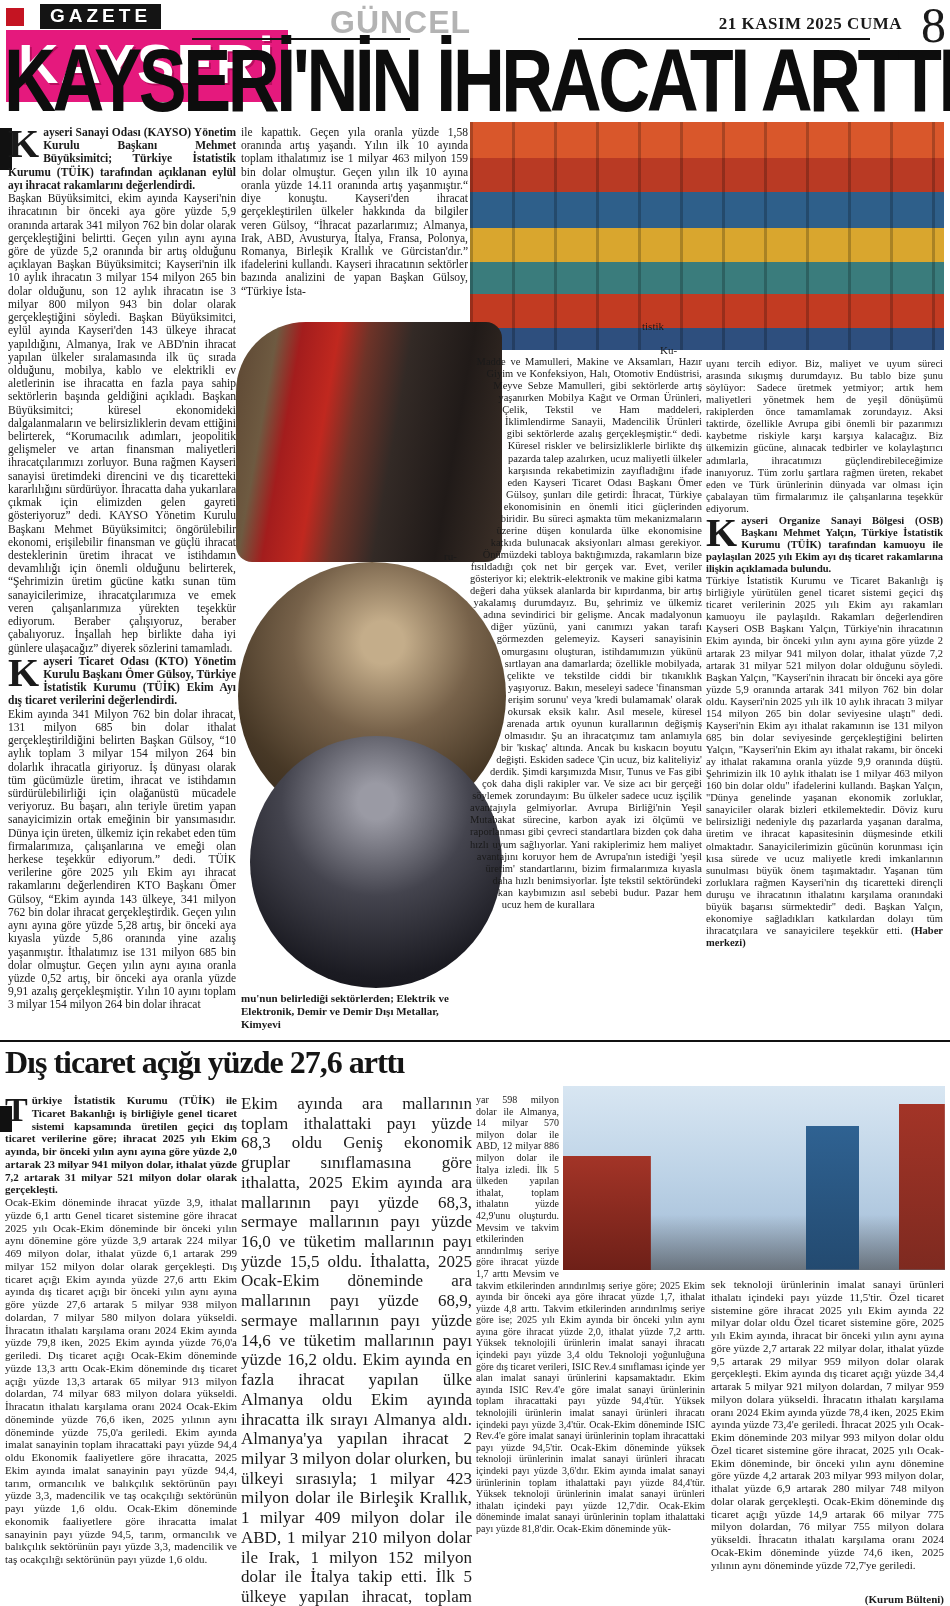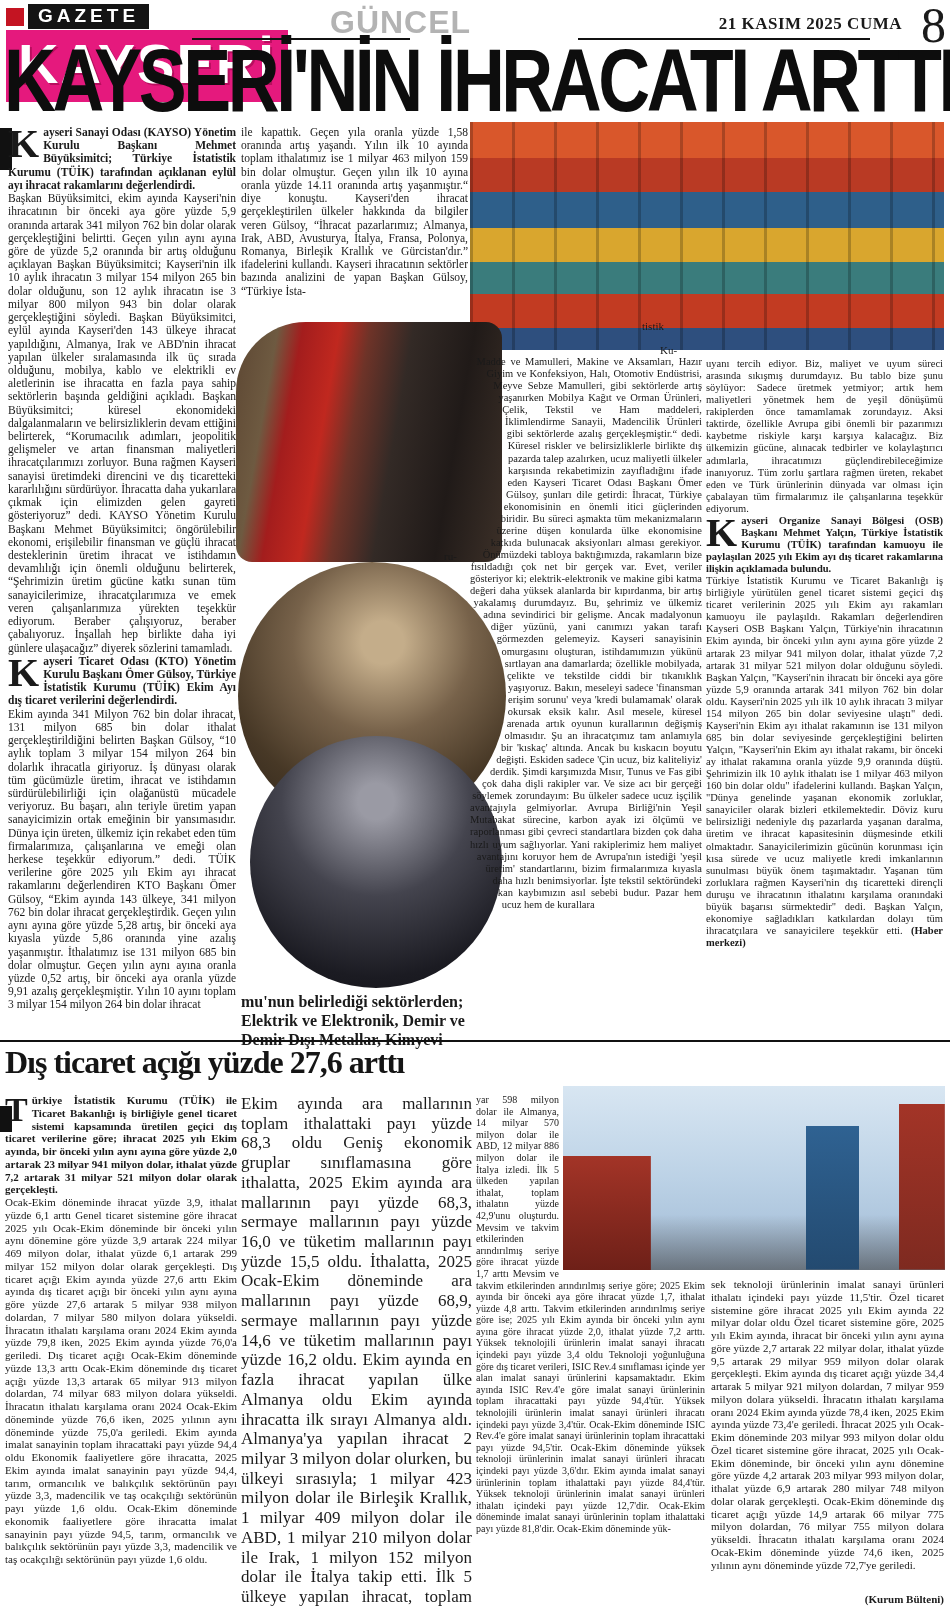--- a/index.html
+++ b/index.html
@@ -1,21 +1,21 @@
 <!DOCTYPE html>
 <html><head>
 <meta charset="utf-8">
 <style>
   html,body{margin:0;padding:0;background:#ffffff;}
   .page{position:relative;width:950px;height:1606px;background:#fff;overflow:hidden;
         font-family:"Liberation Serif",serif;color:#1a1a1a;}
   
   .masthead{position:absolute;left:0;top:0;width:950px;height:118px;}
   .logo{position:absolute;left:6px;top:4px;}
-  .logo-top-row{display:flex;align-items:center;gap:4px;}
+  .logo-top-row{display:flex;align-items:center;gap:16px;}
   .logo-mark{width:18px;height:18px;background:#c41422;display:inline-block;}
   .logo-top{background:#141414;color:#fff;font-family:"Liberation Sans",sans-serif;
             font-weight:bold;font-size:19px;letter-spacing:4px;padding:1px 10px 2px;}
   .logo-main{margin-top:1px;background:#e5197d;color:#fff;font-family:"Liberation Sans",sans-serif;
              font-weight:bold;font-size:56px;line-height:1.0;letter-spacing:2px;
              padding:6px 12px 10px;width:fit-content;text-shadow:2px 2px 0 #b80e5e;}
   .hrule{position:absolute;top:38px;height:2px;background:#111;}
   .rule-left{left:192px;width:218px;}
   .rule-right{left:578px;width:292px;}
   .section{position:absolute;left:330px;top:4px;width:290px;text-align:left;
@@ -39,21 +39,21 @@
   .c3{left:470px;width:232px;top:230px;height:684px;font-size:10.5px;line-height:1.15;}
   .c4{left:706px;width:237px;top:232px;height:682px;font-size:10.5px;line-height:1.15;}
   p{margin:0;}
   .lead{font-weight:bold;}
   .dropcap{float:left;font-weight:bold;font-size:40px;line-height:.8;padding:2px 4px 0 0;}
   .credit{font-weight:bold;}
   .frag{position:absolute;font-size:11px;}
   .f-tistik{left:642px;top:194px;}
   .f-ku{left:660px;top:218px;}
   .f-ru{left:444px;top:424px;}
-  .caption{position:absolute;left:241px;top:866px;width:227px;font-size:16px;
+  .caption{position:absolute;left:241px;top:866px;width:227px;font-size:11px;
            font-weight:bold;line-height:1.2;}
   
   .photo{position:absolute;}
   .containers{left:470px;top:-4px;width:474px;height:228px;
     background:
       repeating-linear-gradient(90deg,rgba(0,0,0,.22) 0 3px,rgba(255,255,255,0) 3px 42px),
       repeating-linear-gradient(180deg,#d9572b 0 36px,#b93a24 36px 70px,#2e5f8a 70px 106px,
         #d9a62e 106px 140px,#3a7c7c 140px 172px,#c23b22 172px 206px,#2e4f7e 206px 228px);}
   .flagphoto{left:236px;top:196px;width:266px;height:240px;border-radius:70px 16px 16px 16px;
     background:linear-gradient(100deg,#5c4632 0%,#6e5a41 14%,#a31d1d 22%,#c0281f 34%,

